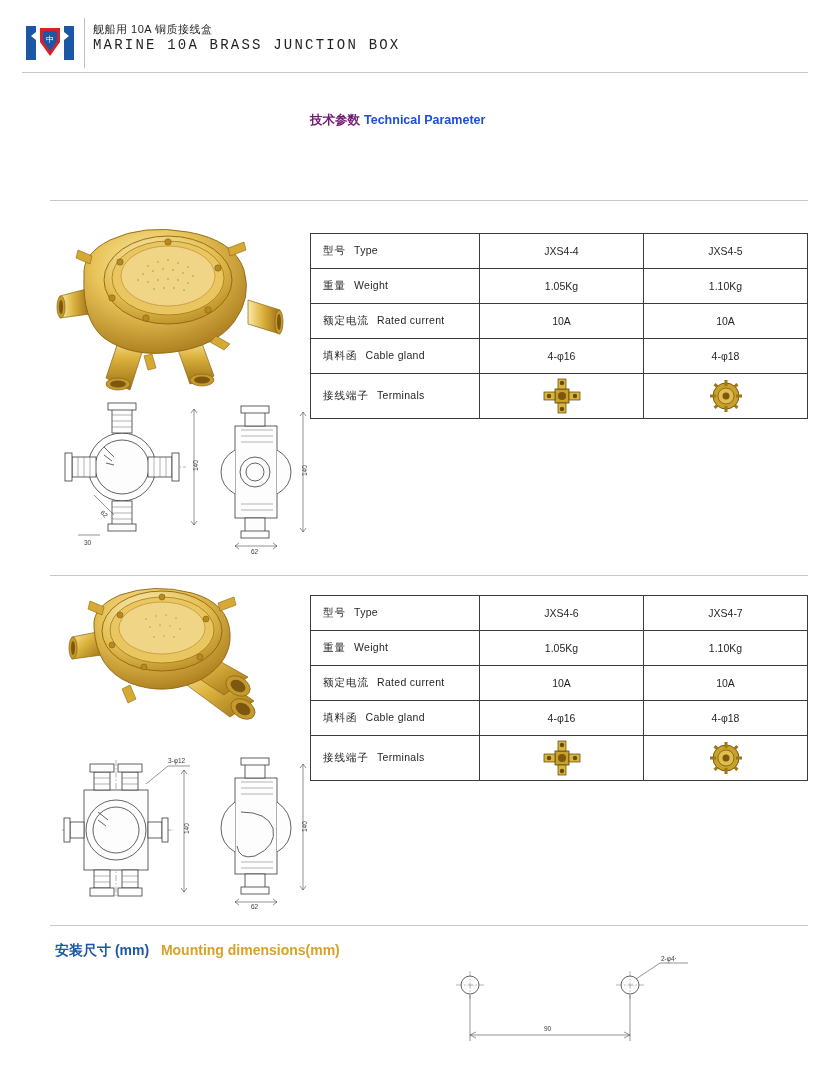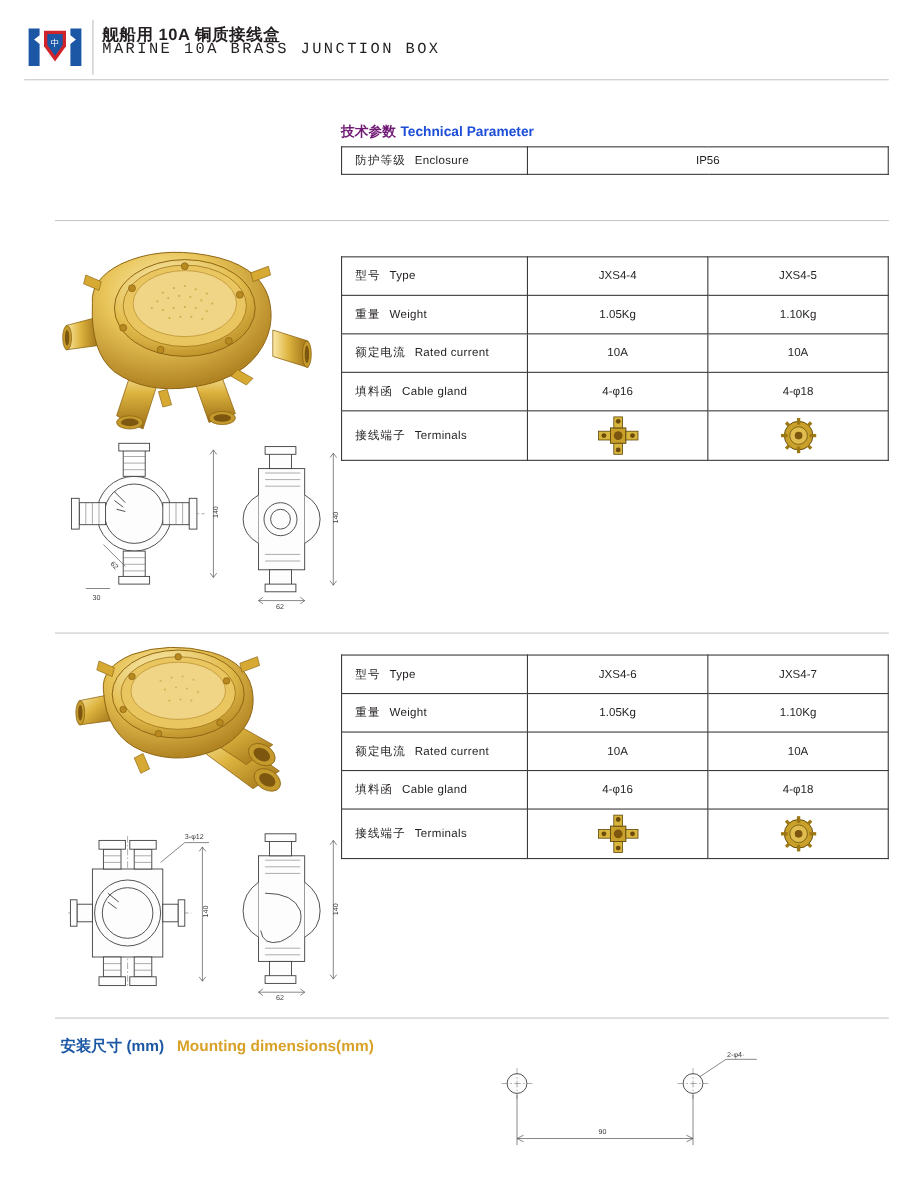--- a/index.html
+++ b/index.html
@@ -35,22 +35,22 @@
   .logo svg { display: block; }
   .header-divider-v {
     position: absolute;
     left: 84px; top: 18px;
     width: 1px; height: 50px;
     background: #bfbfbf;
   }
   .title-cn {
     position: absolute;
     left: 93px; top: 22px;
-    font-size: 15px;
-    font-weight: bold;
+    font-size: 11px;
+    font-weight: normal;
     letter-spacing: 0.5px;
     color: #231f20;
   }
   .title-en {
     position: absolute;
     left: 93px; top: 37px;
     font-size: 14px;
     font-family: "Liberation Mono", monospace;
     letter-spacing: 2.2px;
     color: #231f20;
@@ -166,26 +166,20 @@
   <div class="rule mid-rule1"></div>
   <div class="rule mid-rule2"></div>
   <div class="rule mid-rule3"></div>
 
   <div class="sec-heading" id="tech-heading">
     <span class="cn">技术参数</span><span class="en">Technical Parameter</span>
   </div>
 
   <table class="spec" id="tech-table">
     <tbody>
-        <tr>
-      <td class="label">
-        <span class="cn">防护等级</span><span class="en">Enclosure</span>
-      </td>
-      <td colspan="2">IP56</td>
-    </tr>
   </tbody>
     </table>
 
   <div class="fig" id="photo-a">
     <svg width="240" height="185" viewBox="0 0 240 185">
       <defs>
         <radialGradient id="brassA" cx="40%" cy="30%" r="75%">
           <stop offset="0%" stop-color="#fdf0b8"></stop>
           <stop offset="45%" stop-color="#e8c458"></stop>
           <stop offset="100%" stop-color="#a8791a"></stop>

